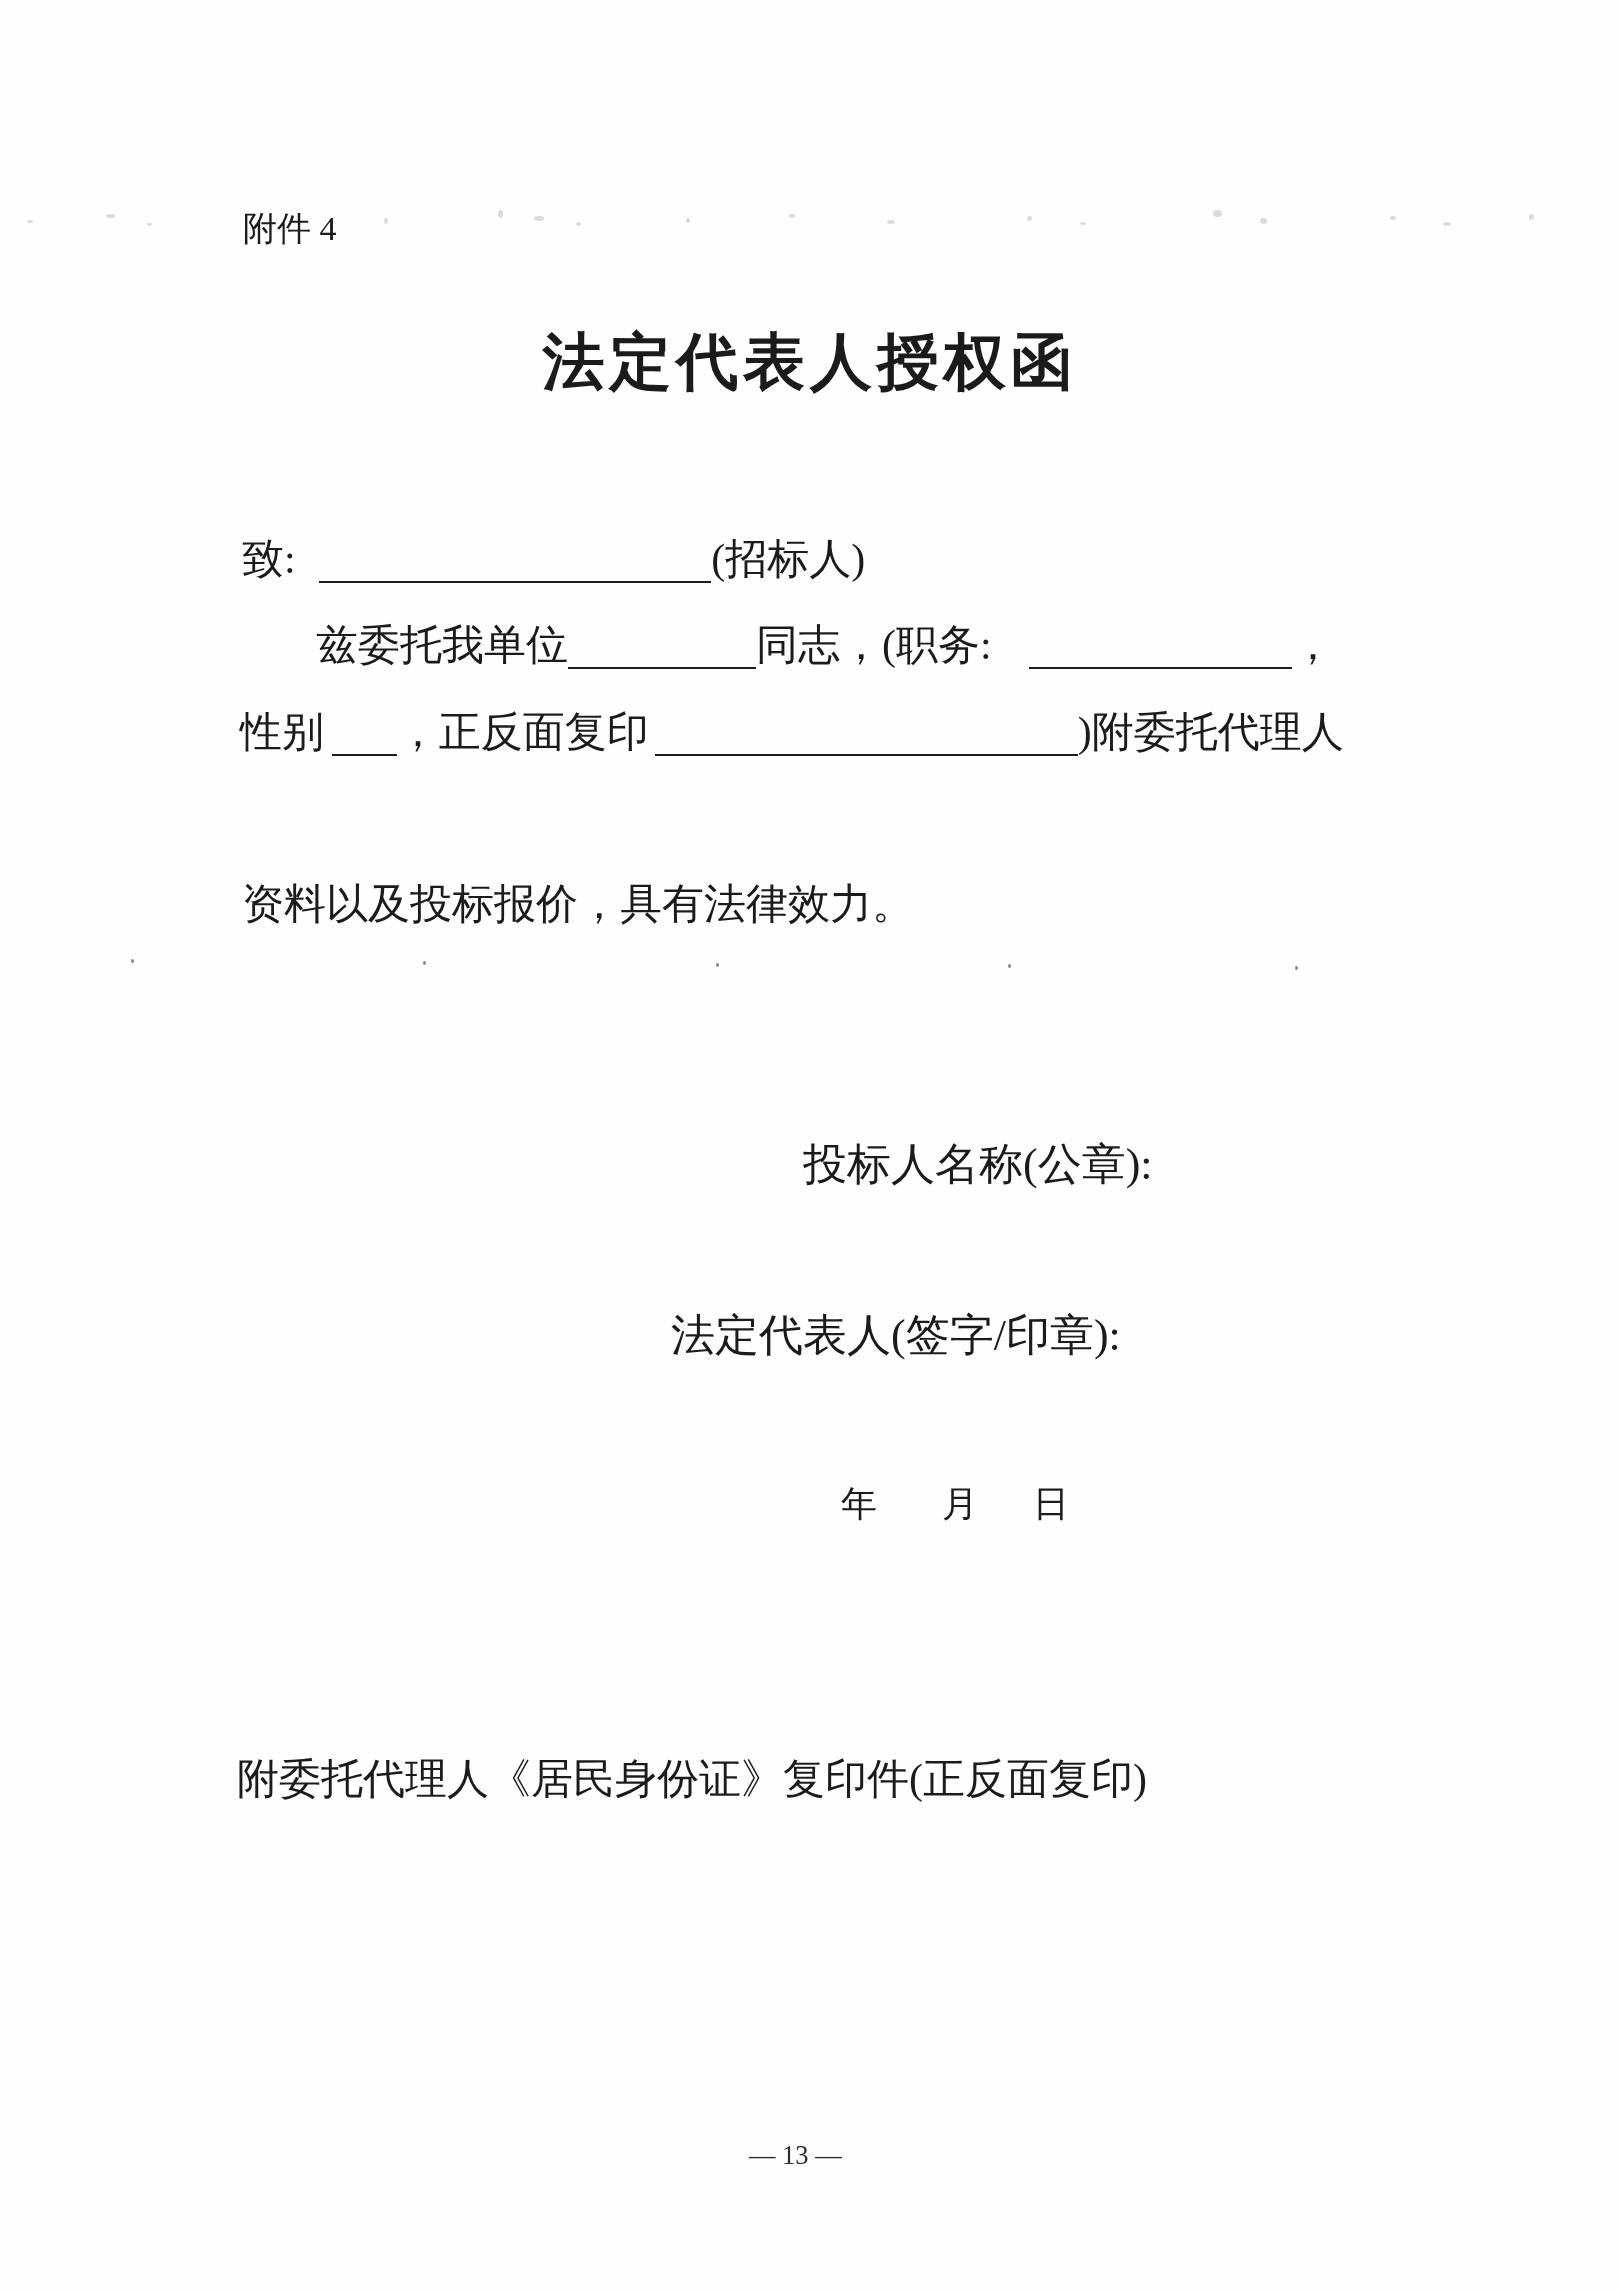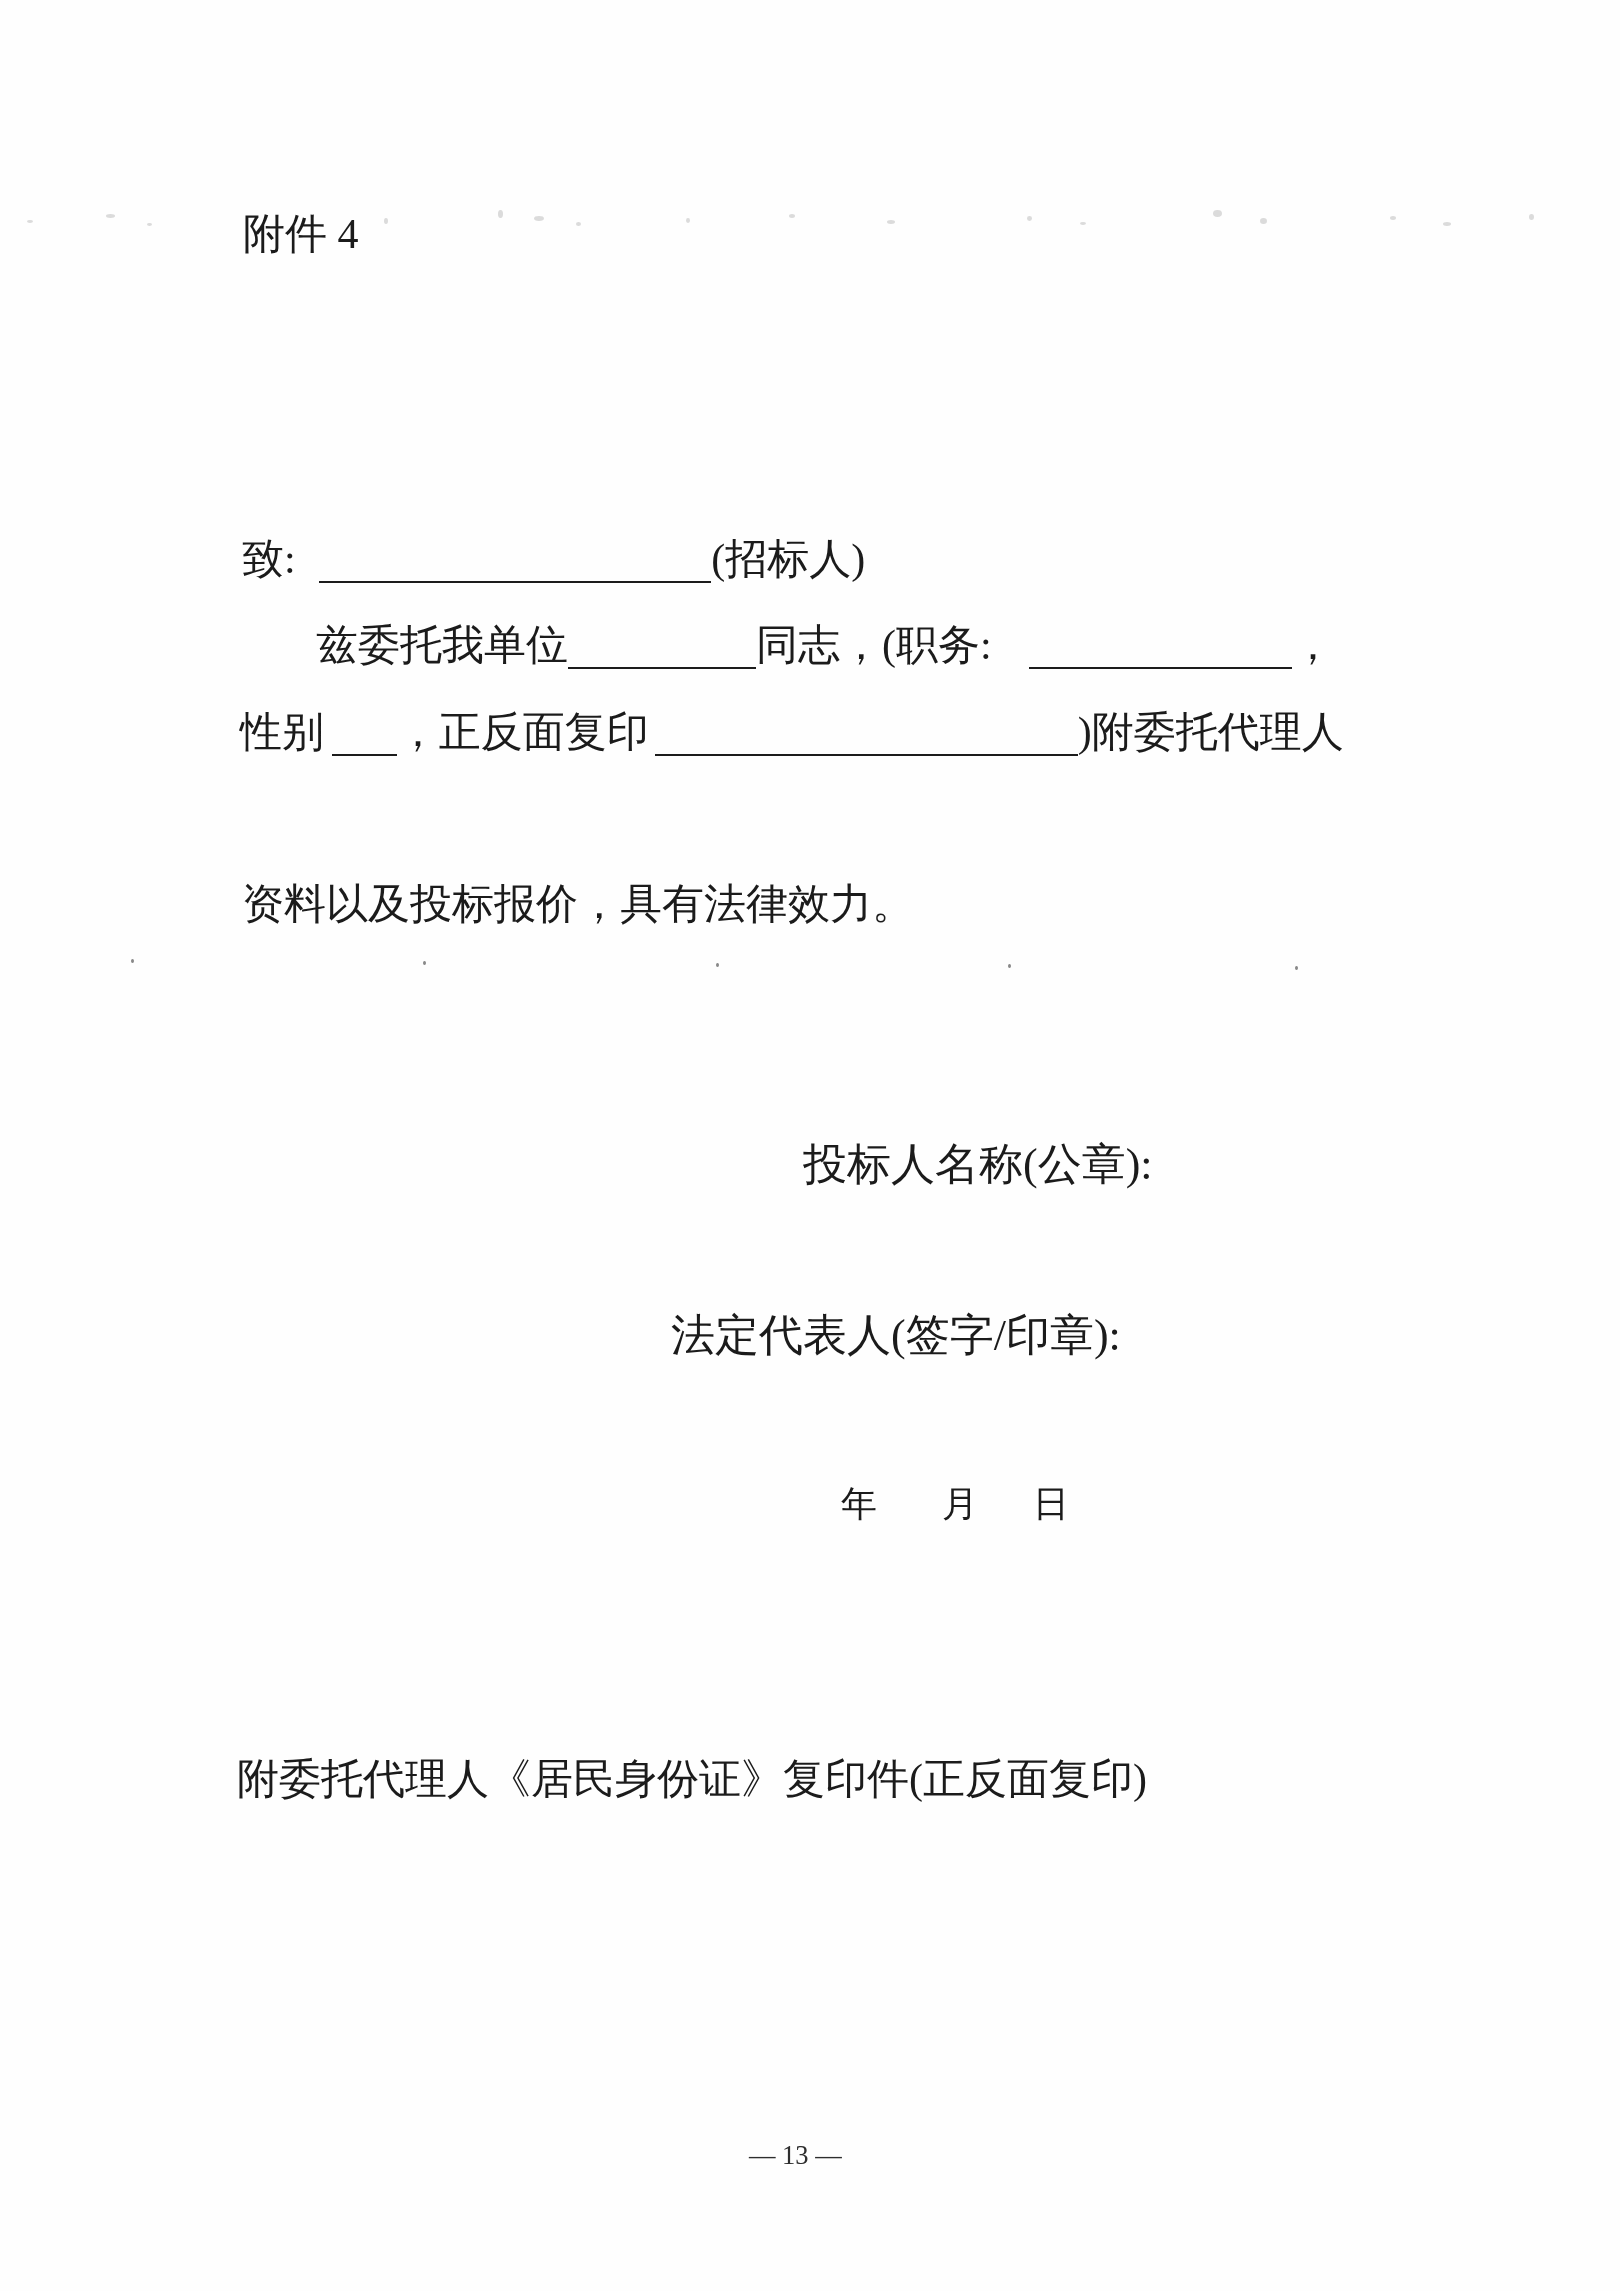--- a/index.html
+++ b/index.html
@@ -10,21 +10,21 @@
     height: 2292px;
     background: #fefefe;
     overflow: hidden;
     font-family: "Liberation Serif", "DejaVu Serif", serif;
     color: #1b1b1b;
   }
   .abs { position: absolute; white-space: nowrap; }
 
   .attachment-label {
     left: 243px; top: 206px;
-    font-size: 42px;
+    font-size: 34px;
   }
   .doc-title {
     left: 0; top: 320px; width: 1620px;
     text-align: center;
     font-size: 62px;
     font-weight: 700;
     letter-spacing: 4.9px;
   }
   .body-line {
     font-size: 42px;
@@ -95,20 +95,21 @@
   <div class="speck" style="left:1529px;top:214px; width:4.9px; height:5.9px;"></div>
 
   <div class="speck dark" style="left:131px; top:959px; width:2.9px; height:3.9px;"></div>
   <div class="speck dark" style="left:423px; top:961px; width:2.9px; height:3.9px;"></div>
   <div class="speck dark" style="left:716px; top:963px; width:2.9px; height:3.9px;"></div>
   <div class="speck dark" style="left:1008px;top:964px; width:2.9px; height:3.9px;"></div>
   <div class="speck dark" style="left:1295px;top:966px; width:2.9px; height:3.9px;"></div>
 
   <div class="abs attachment-label">附件 4</div>
 
+  <div class="abs doc-title">法定代表人授权函</div>
 
   <div class="abs body-line l1">
     <span>致:</span><span class="blank" style="width:392px; margin-left:23.5px;"></span><span>(招标人)</span>
   </div>
 
   <div class="abs body-line l2">
     <span>兹委托我单位</span><span class="blank" style="width:188px;"></span><span>同志，(职务:</span><span class="blank" style="width:263px; margin-left:37px;"></span><span>，</span>
   </div>
 
   <div class="abs body-line l3">

